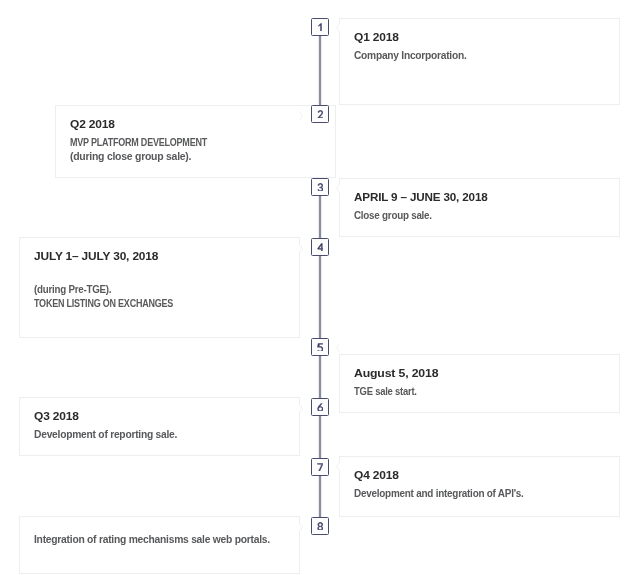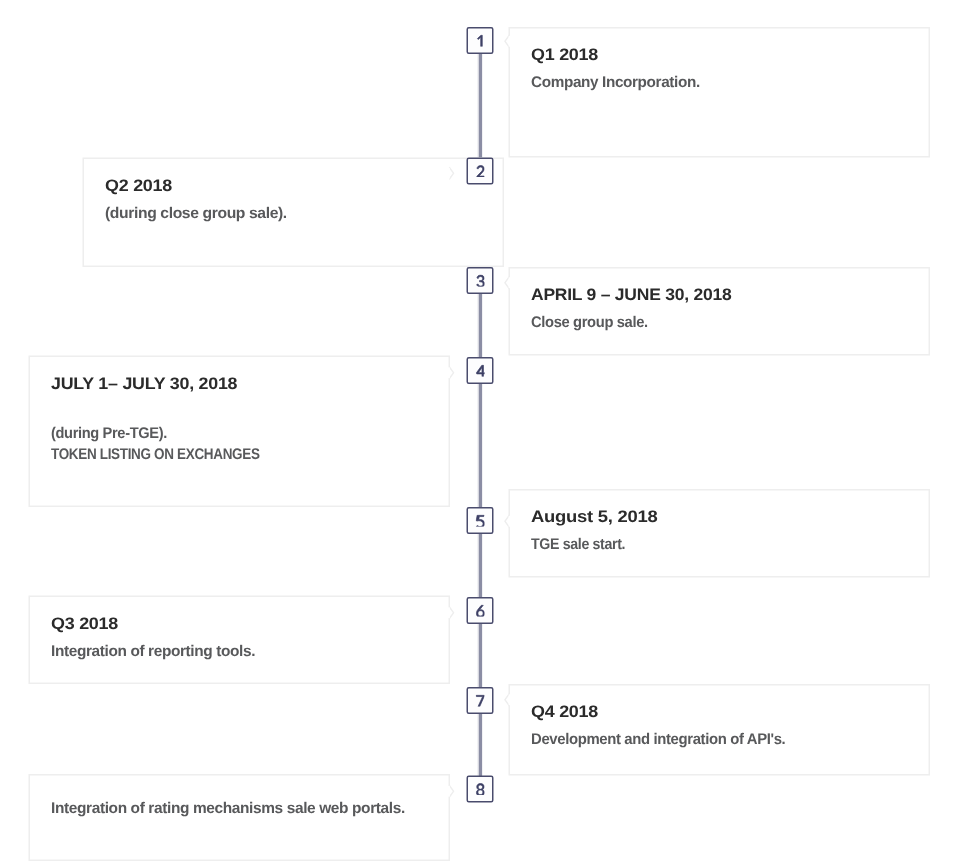--- a/index.html
+++ b/index.html
@@ -117,20 +117,21 @@
         <svg width="6.3" height="8.6" viewBox="-0.6 -0.6 11.2 15.2">
           <path d="M7.4 0.2V14H5.6V2.7L2.5 5.2 1.7 4.2 6.0 0.2z" fill="#3e4066" stroke="#3e4066" stroke-width="0.85" stroke-linejoin="round"></path>
         </svg>
       </span>
   </div>
 
   <div class="card card-left" style="left:19px;top:105px;width:281px;height:73px;margin-left:36px;">
     <div class="inner">
       <div class="title"><span class="fit" style="transform: scaleX(1.0767);">Q2 2018</span></div>
       <div class="t-gap"></div>
+      <div class="line"><span class="fit" style="transform: scaleX(0.8744);">MVP PLATFORM DEVELOPMENT</span></div>
       <div class="line"><span class="fit" style="transform: scaleX(1.0156);">(during close group sale).</span></div>
     </div>
   </div>
   <div class="notch" style="left:296px;top:111px;">
       <svg width="9" height="9" viewBox="0 0 9 9">
         <path d="M3.5 0.5 L6.4 4.5 L3.5 8.5" fill="#ffffff" stroke="#eeeeee" stroke-width="0.9" stroke-linejoin="miter"></path>
         <rect x="2" y="0.9" width="1.9" height="7.2" fill="#ffffff"></rect>
       </svg>
     </div>
   <div class="marker" style="top:105px;">
@@ -178,21 +179,21 @@
       </svg>
     </div>
   <div class="marker" style="top:238px;">
     <span class="marker-digit">
         <svg width="6.3" height="8.6" viewBox="-0.6 -0.6 11.2 15.2">
           <path d="M7.1 9.0V3.0L2.9 9.0zM8.8 9.0h1.6v1.1c0 0.1-0.0 0.2-0.1 0.3-0.1 0.1-0.2 0.1-0.3 0.1H8.8V14H7.1v-3.5H1.1c-0.1 0-0.2-0.0-0.3-0.1-0.1-0.1-0.1-0.2-0.2-0.3L0.5 9.2 7.0 0.2h1.8z" fill="#3e4066" stroke="#3e4066" stroke-width="0.85" stroke-linejoin="round"></path>
         </svg>
       </span>
   </div>
 
-  <div class="card card-right" style="left:339px;top:326px;width:281px;height:59px;">
+  <div class="card card-right" style="left:339px;top:354px;width:281px;height:59px;">
     <div class="inner">
       <div class="title"><span class="fit" style="transform: scaleX(1.1063);">August 5, 2018</span></div>
       <div class="t-gap"></div>
       <div class="line"><span class="fit" style="transform: scaleX(0.918);">TGE sale start.</span></div>
     </div>
   </div>
   <div class="notch" style="left:333.5px;top:342.5px;">
       <svg width="9" height="9" viewBox="0 0 9 9">
         <path d="M5.5 0.5 L2.6 4.5 L5.5 8.5" fill="#ffffff" stroke="#eeeeee" stroke-width="0.9" stroke-linejoin="miter"></path>
         <rect x="5.1" y="0.9" width="1.9" height="7.2" fill="#ffffff"></rect>
@@ -203,21 +204,21 @@
         <svg width="6.3" height="8.6" viewBox="-0.6 -0.6 11.2 15.2">
           <path d="M9.6 0.2v0.8c0 0.2-0.1 0.4-0.2 0.6C9.3 1.7 9.1 1.8 8.8 1.8H3.9L3.3 5.6c0.6-0.1 1.2-0.2 1.7-0.2 0.8 0 1.6 0.1 2.2 0.4 0.6 0.2 1.2 0.6 1.6 1.0 0.4 0.4 0.8 0.9 1.0 1.5 0.2 0.6 0.3 1.2 0.3 1.9 0 0.8-0.1 1.5-0.4 2.1-0.3 0.6-0.7 1.2-1.2 1.6-0.5 0.4-1.1 0.8-1.7 1-0.7 0.2-1.4 0.3-2.1 0.3-0.5 0-0.9-0.0-1.3-0.1-0.4-0.1-0.8-0.2-1.2-0.4-0.4-0.2-0.7-0.3-1-0.5-0.3-0.2-0.6-0.4-0.8-0.6l0.6-0.8c0.1-0.2 0.3-0.3 0.5-0.3 0.1 0 0.3 0.1 0.5 0.2 0.2 0.1 0.4 0.2 0.7 0.4 0.3 0.1 0.6 0.3 0.9 0.4 0.4 0.1 0.8 0.2 1.3 0.2 0.5 0 1.0-0.1 1.4-0.3 0.4-0.2 0.8-0.4 1.1-0.7 0.3-0.3 0.5-0.7 0.7-1.1 0.2-0.4 0.2-0.9 0.2-1.4 0-0.5-0.1-0.9-0.2-1.3C6.7 8.0 6.5 7.7 6.2 7.4 5.9 7.2 5.6 7.0 5.2 6.9 4.7 6.7 4.3 6.7 3.7 6.7c-0.4 0-0.8 0.0-1.2 0.1C2.1 6.8 1.7 6.9 1.3 7.1L0.2 6.7 1.4 0.2z" fill="#3e4066" stroke="#3e4066" stroke-width="0.85" stroke-linejoin="round"></path>
         </svg>
       </span>
   </div>
 
   <div class="card card-left" style="left:19px;top:397px;width:281px;height:59px;">
     <div class="inner">
       <div class="title"><span class="fit" style="transform: scaleX(1.0767);">Q3 2018</span></div>
       <div class="t-gap"></div>
-      <div class="line"><span class="fit" style="transform: scaleX(0.9975);">Integration of reporting tools.</span></div>
+      <div class="line"><span class="fit" style="transform: scaleX(0.9975);">Development of reporting sale.</span></div>
     </div>
   </div>
   <div class="notch" style="left:296px;top:404px;">
       <svg width="9" height="9" viewBox="0 0 9 9">
         <path d="M3.5 0.5 L6.4 4.5 L3.5 8.5" fill="#ffffff" stroke="#eeeeee" stroke-width="0.9" stroke-linejoin="miter"></path>
         <rect x="2" y="0.9" width="1.9" height="7.2" fill="#ffffff"></rect>
       </svg>
     </div>
   <div class="marker" style="top:398px;">
     <span class="marker-digit">

